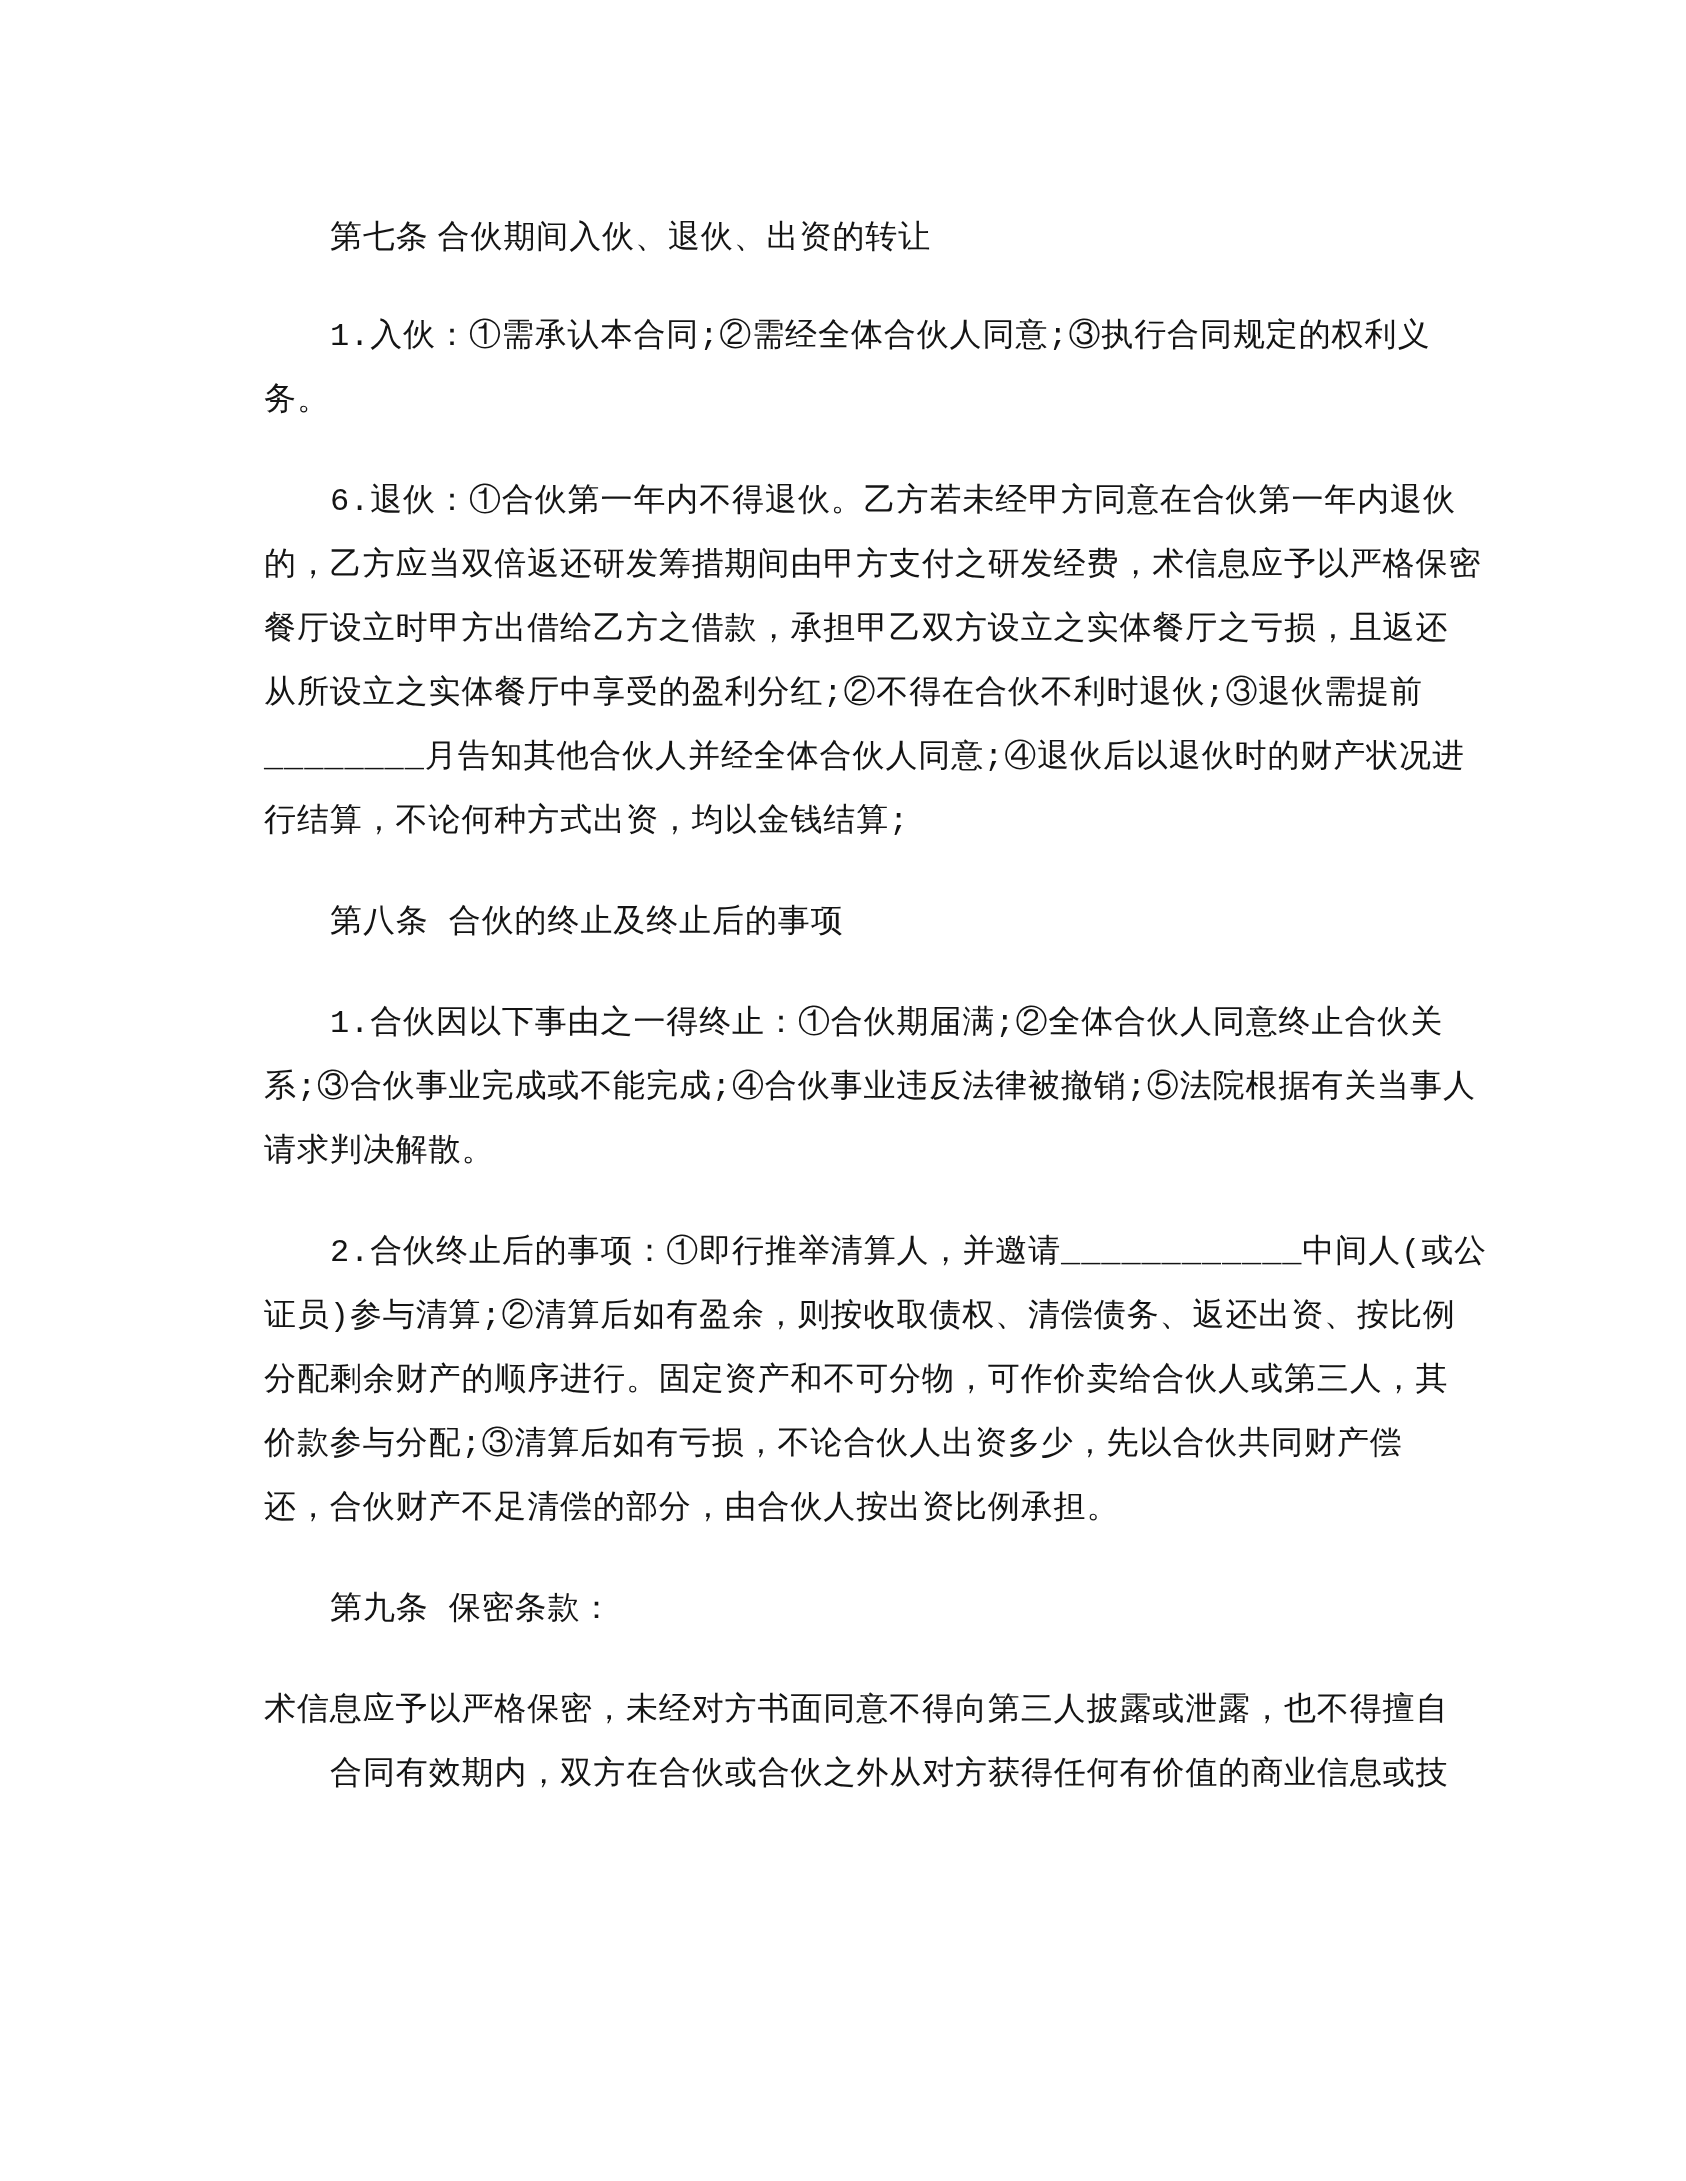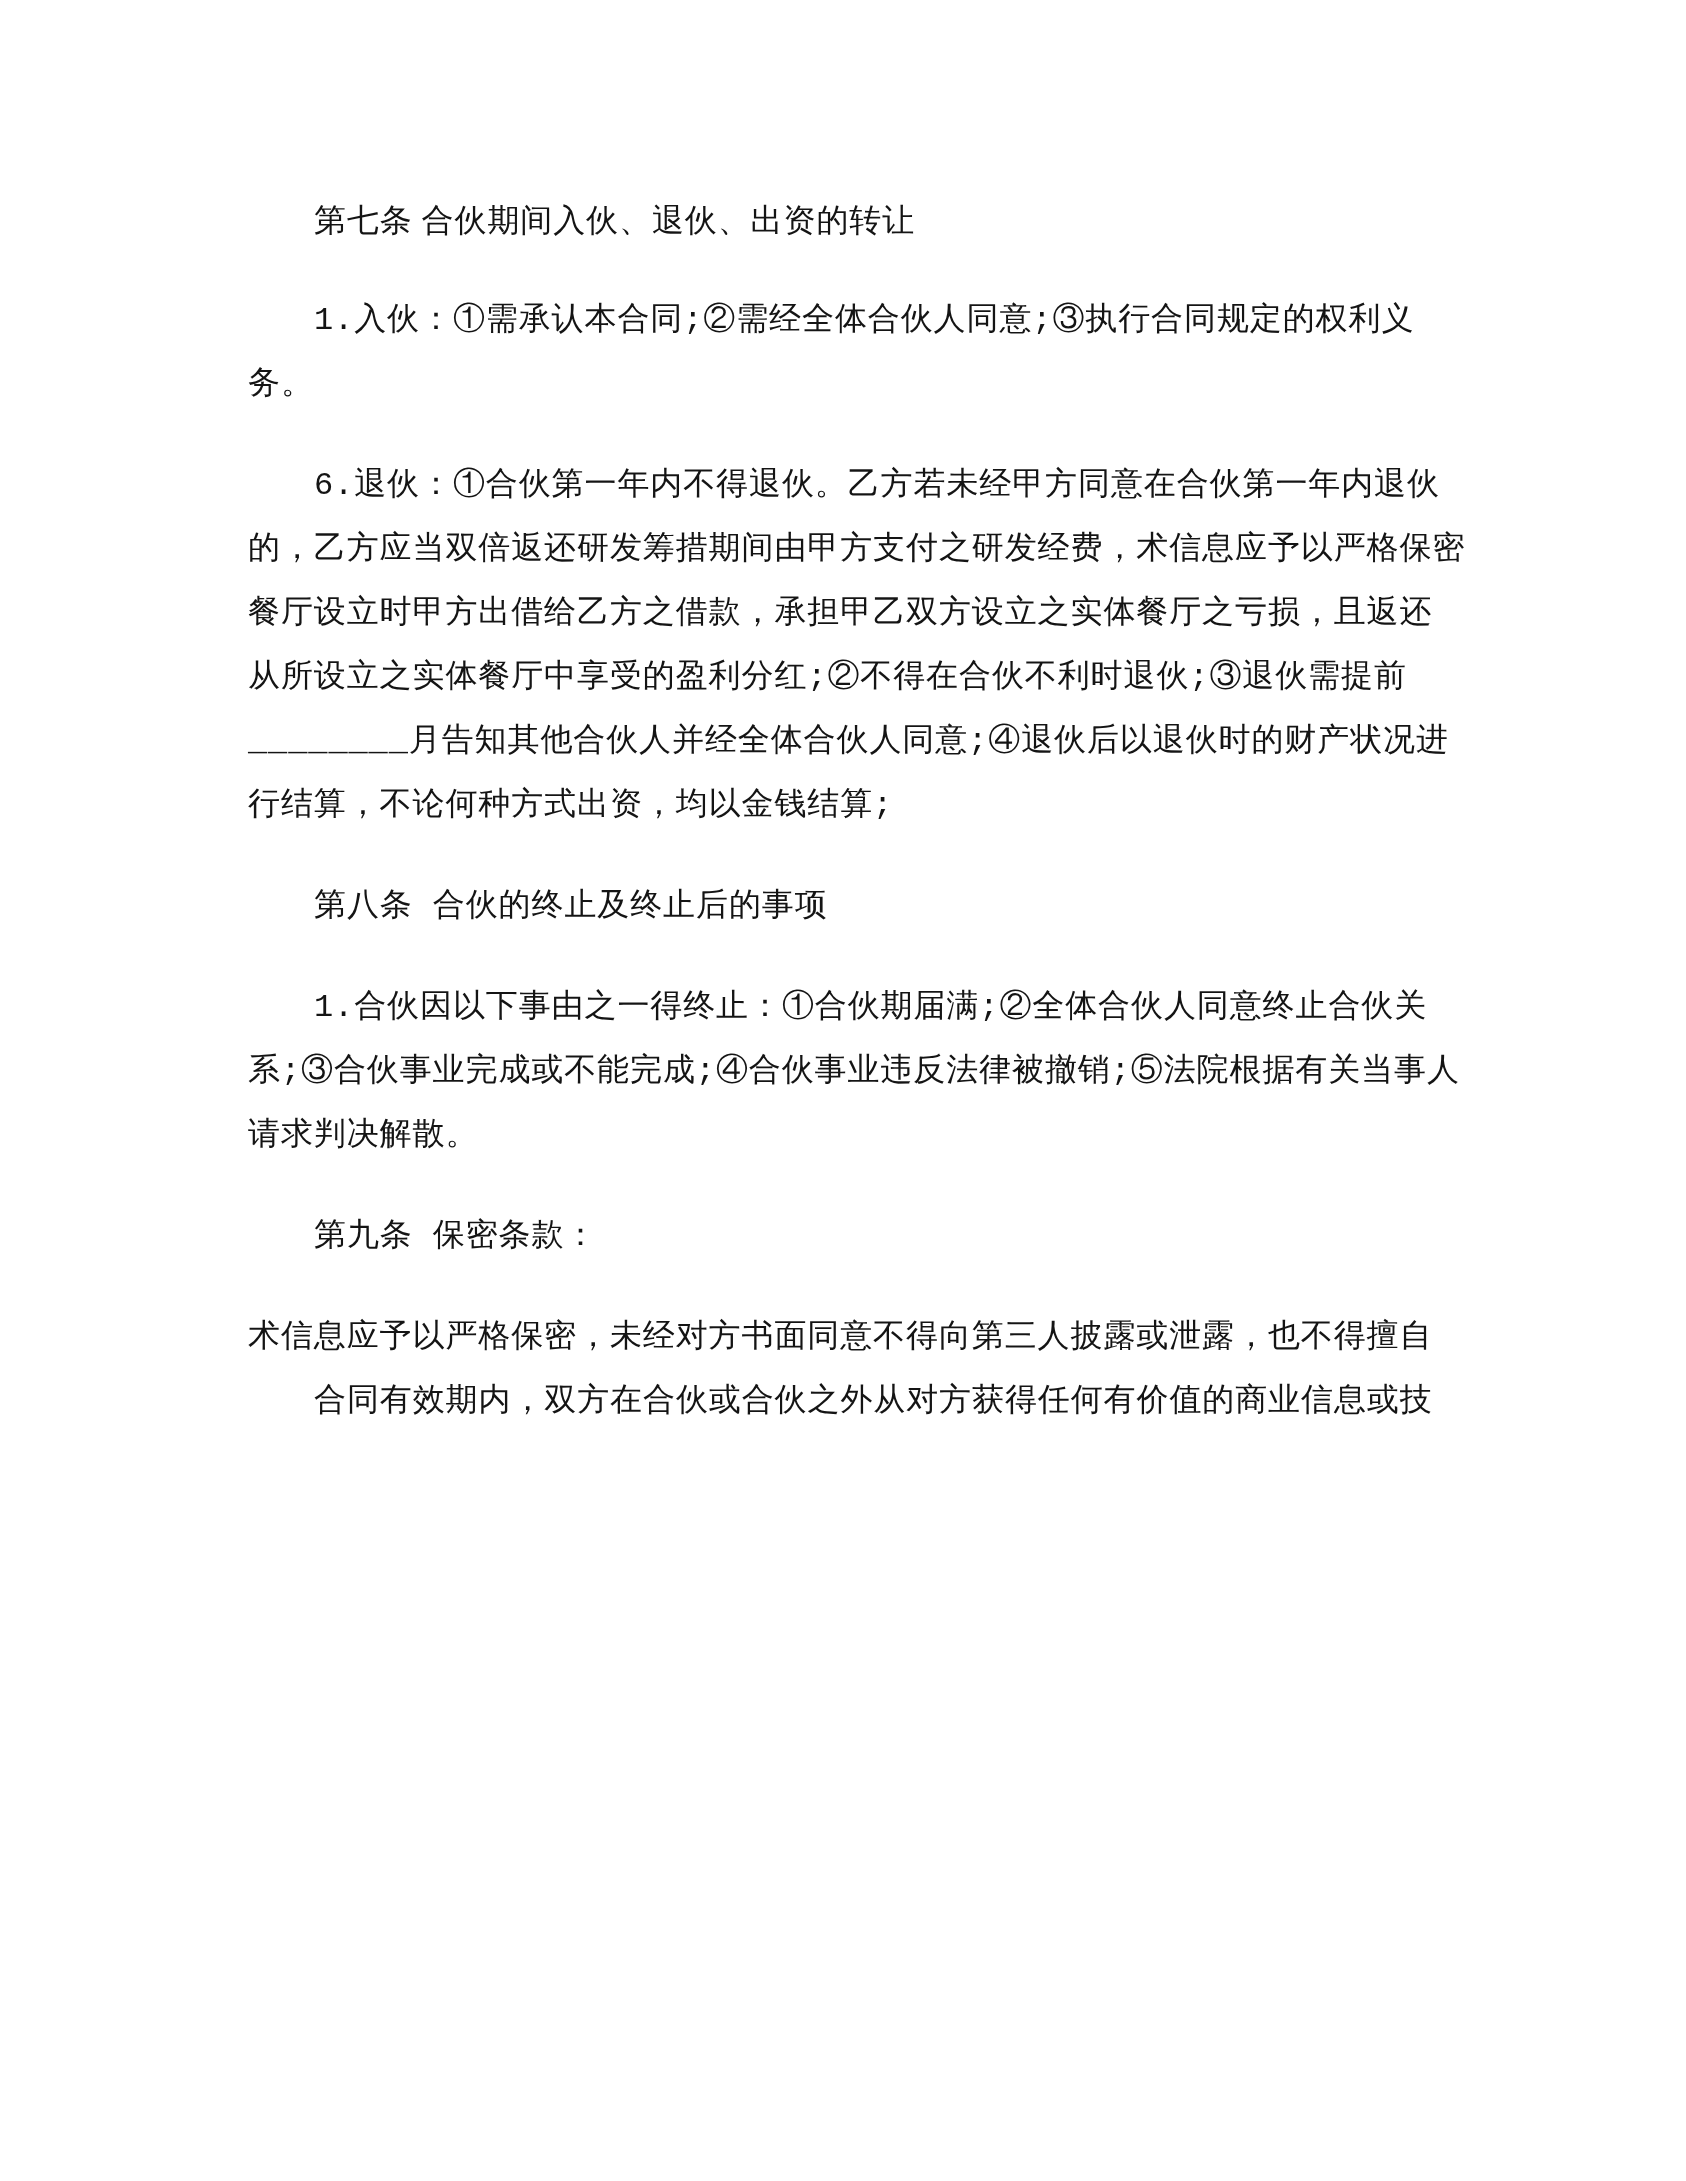--- a/index.html
+++ b/index.html
@@ -13,21 +13,21 @@
     height: 2182px;
     box-sizing: border-box;
     background: #ffffff;
     color: #141414;
     padding: 188px 244px 0 248px;
     font-family: "Liberation Serif", "DejaVu Serif", serif;
     font-size: 32px;
     letter-spacing: 0.9px;
     overflow: hidden;
   }
-  .block { margin: 0; }
+  .block { margin: 16px; }
   .block + .block { margin-top: 37px; font-family: Liberation Mono, monospace; }
   .line {
     height: 64px;
     line-height: 64px;
     white-space: nowrap;
     text-align: left;
   }
   .indent { padding-left: 66px; }
 </style>
 </head>
@@ -57,20 +57,27 @@
   <section class="block">
     <div class="line indent">第八条 合伙的终止及终止后的事项</div>
   </section>
 
   <section class="block">
     <div class="line indent">1.合伙因以下事由之一得终止：①合伙期届满;②全体合伙人同意终止合伙关</div>
     <div class="line">系;③合伙事业完成或不能完成;④合伙事业违反法律被撤销;⑤法院根据有关当事人</div>
     <div class="line">请求判决解散。</div>
   </section>
 
+  <section class="block">
+    <div class="line indent">2.合伙终止后的事项：①即行推举清算人，并邀请____________中间人(或公</div>
+    <div class="line">证员)参与清算;②清算后如有盈余，则按收取债权、清偿债务、返还出资、按比例</div>
+    <div class="line">分配剩余财产的顺序进行。固定资产和不可分物，可作价卖给合伙人或第三人，其</div>
+    <div class="line">价款参与分配;③清算后如有亏损，不论合伙人出资多少，先以合伙共同财产偿</div>
+    <div class="line">还，合伙财产不足清偿的部分，由合伙人按出资比例承担。</div>
+  </section>
 
   <section class="block">
     <div class="line indent">第九条 保密条款：</div>
   </section>
 
   <section class="block">
     <div class="line">术信息应予以严格保密，未经对方书面同意不得向第三人披露或泄露，也不得擅自</div>
     <div class="line indent">合同有效期内，双方在合伙或合伙之外从对方获得任何有价值的商业信息或技</div>
   </section>
 

